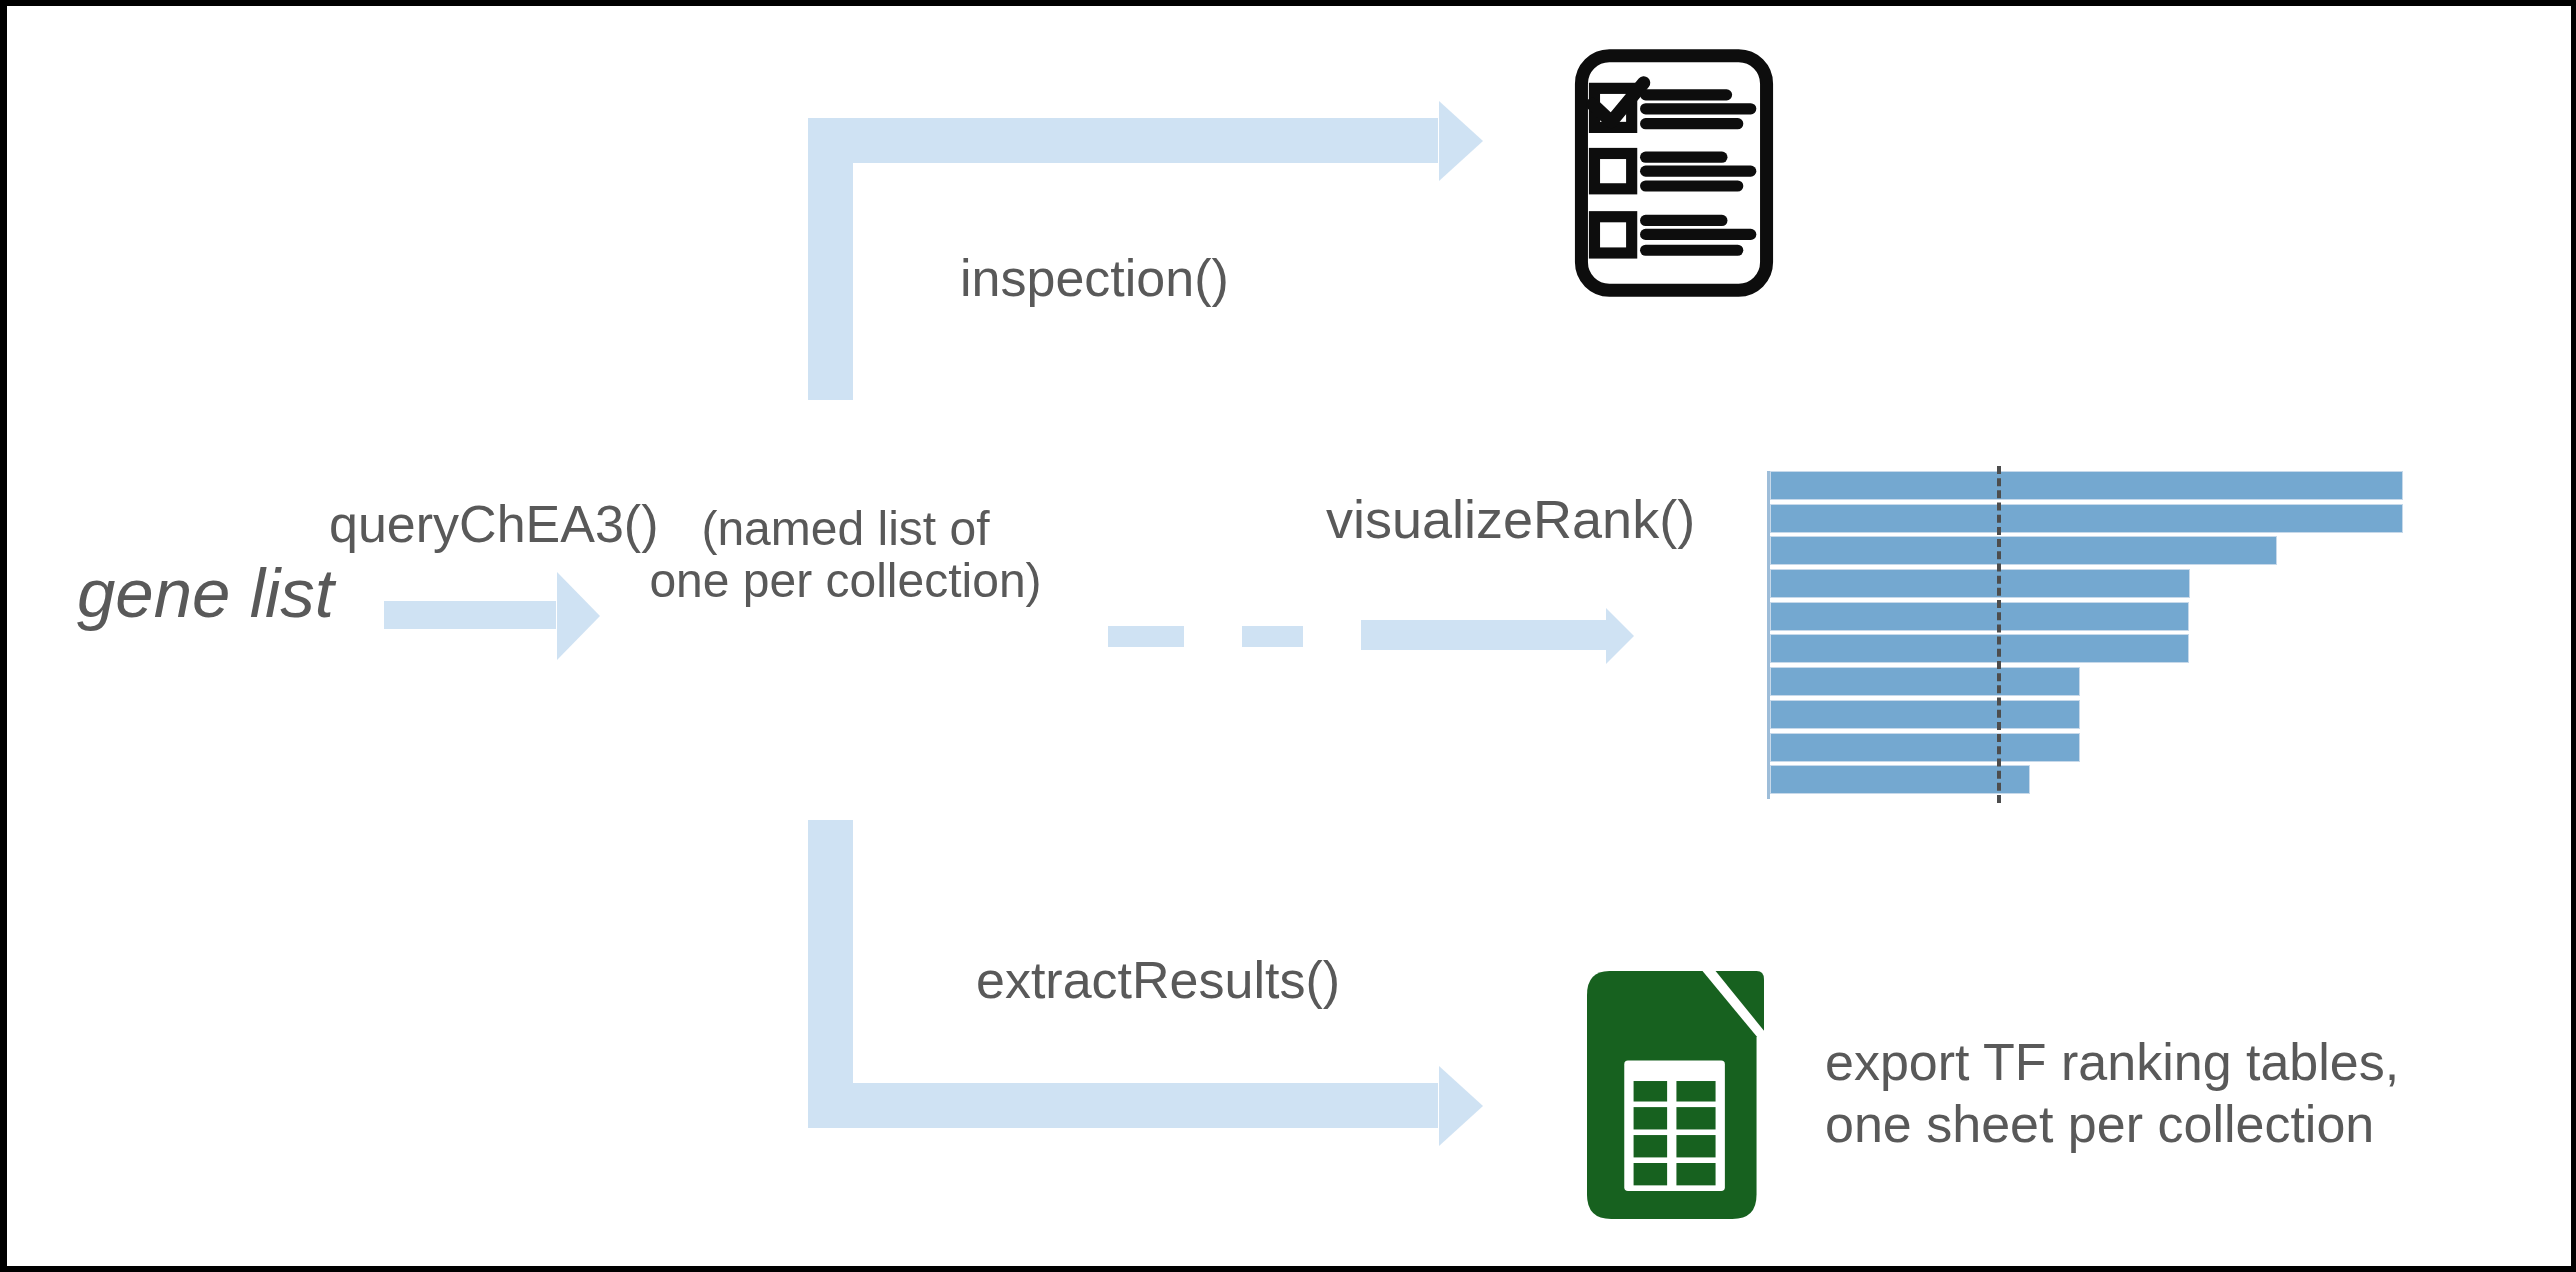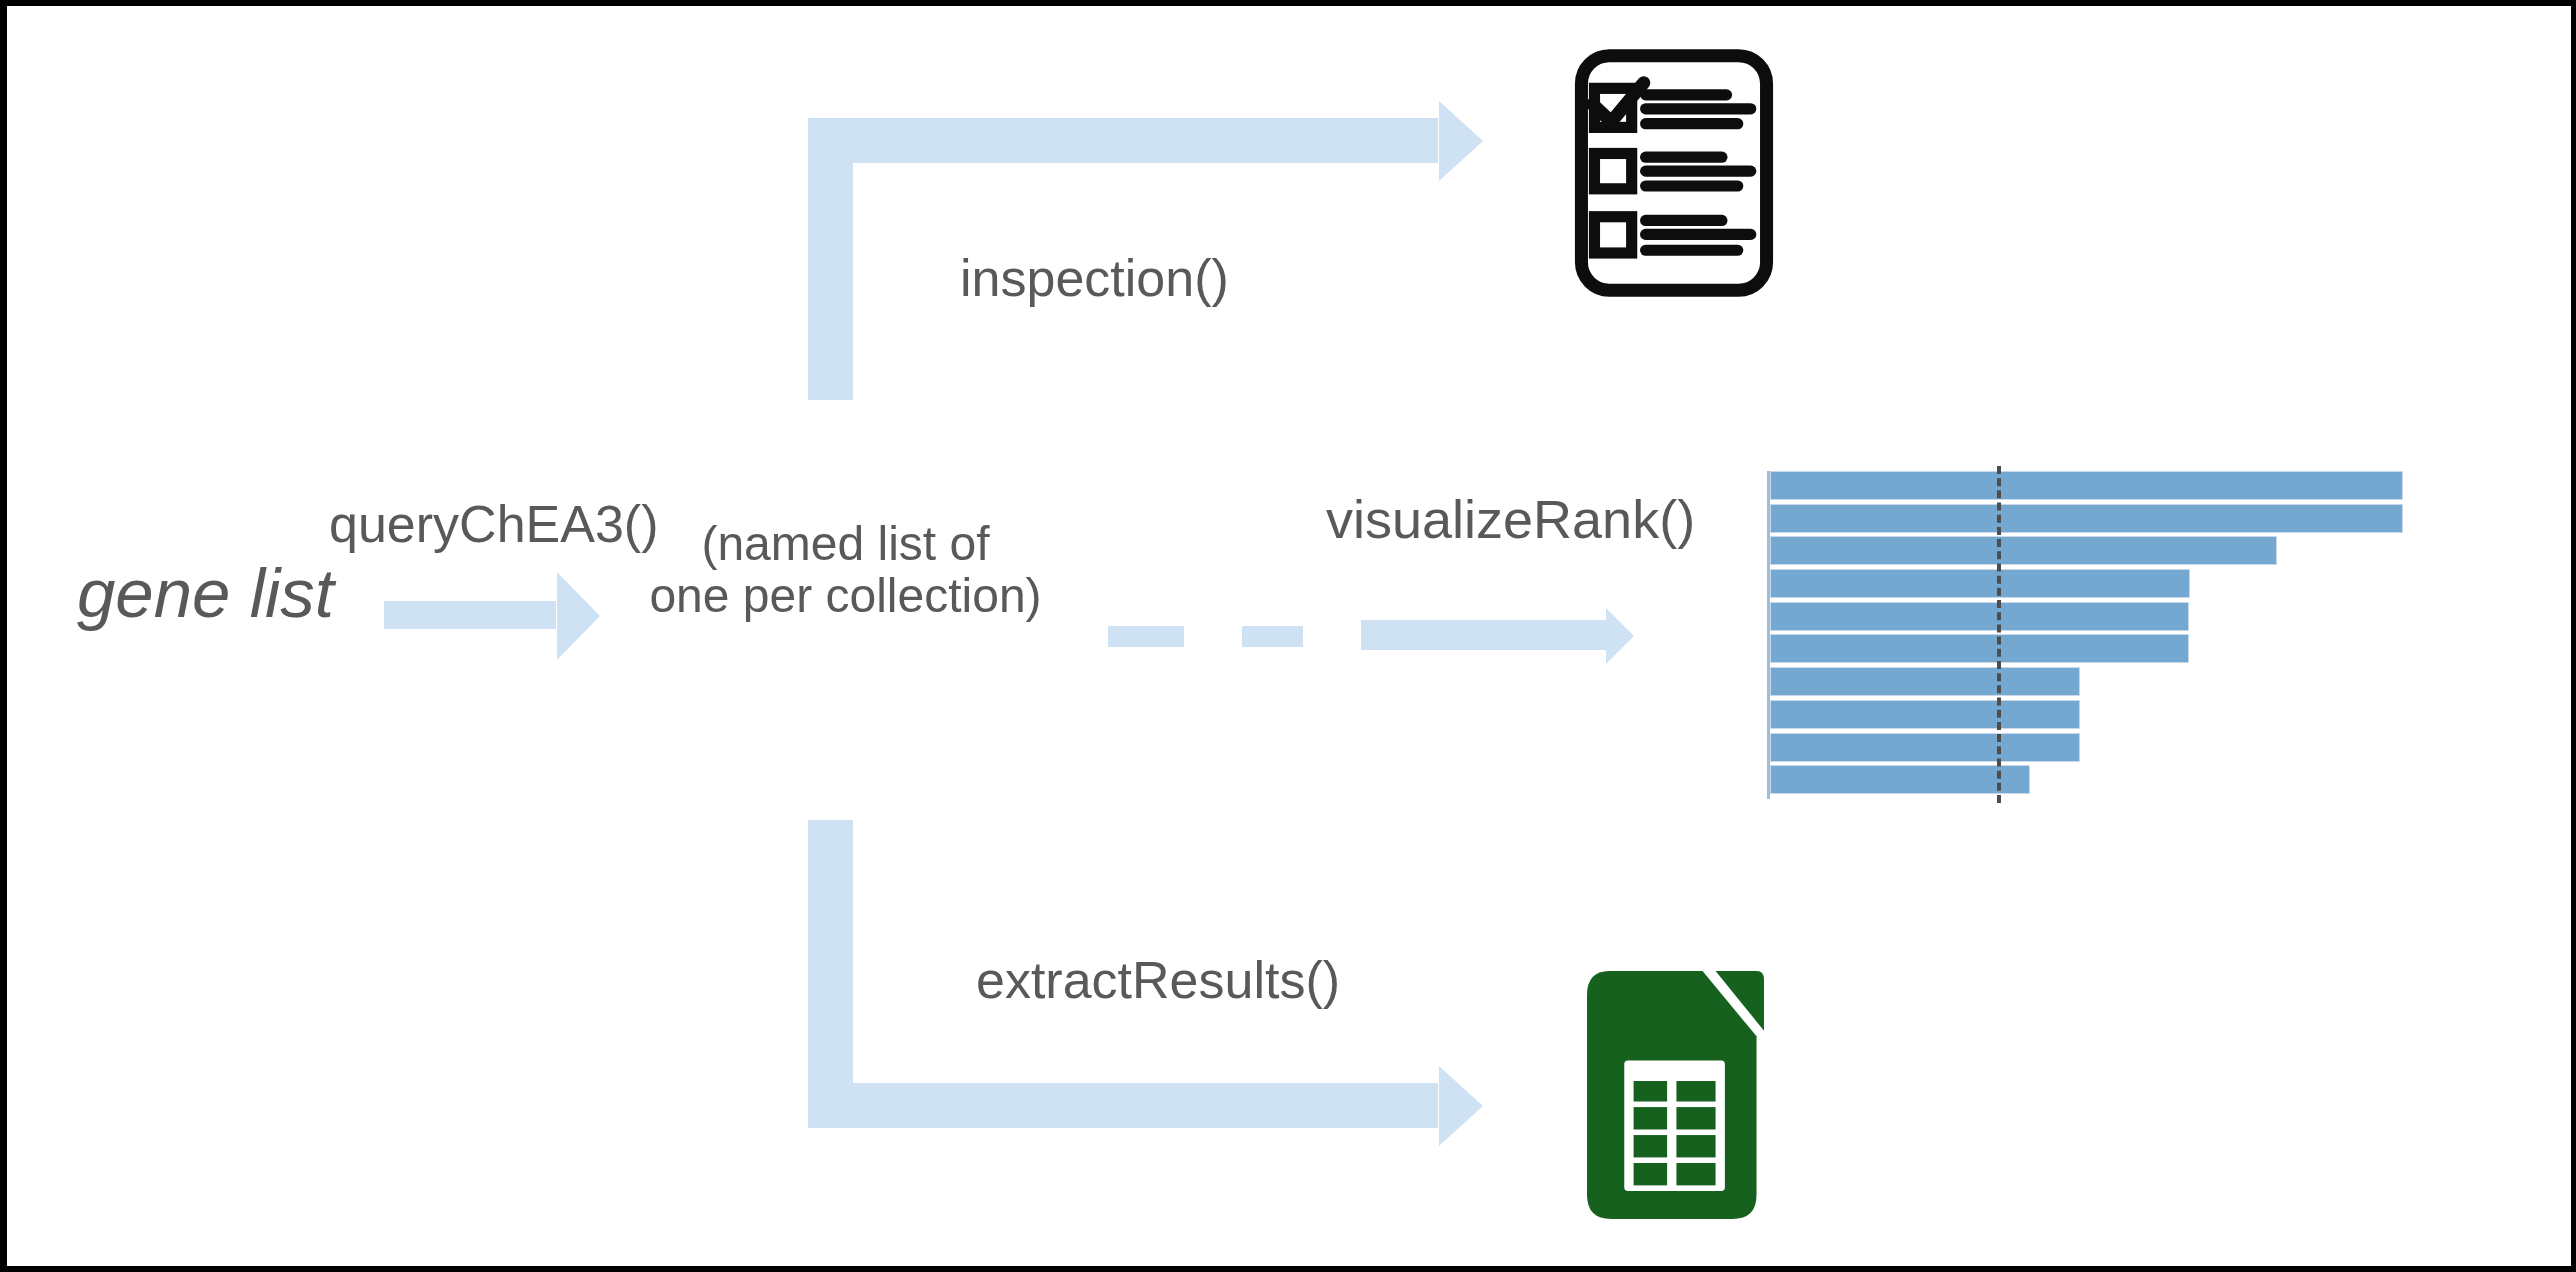--- a/index.html
+++ b/index.html
@@ -17,21 +17,21 @@
 
   
   .lbl{white-space:nowrap;color:var(--text-gray,#595959);}
   #gene-list{left:77px;top:559px;font-size:69px;line-height:69px;font-style:italic;}
   #query-label{left:329px;top:498px;font-size:52px;line-height:52px;}
   #display-label{left:960px;top:252px;font-size:52px;line-height:52px;}
   #visualize-label{left:1326px;top:492px;font-size:54px;line-height:54px;}
   #extract-label{left:976px;top:954px;font-size:52px;line-height:52px;text-align:center;}
   #results-block{left:594px;top:498px;width:503px;text-align:center;}
   #results-title{font-size:67px;line-height:71px;}
-  #results-sub{font-size:48px;line-height:52px;margin-top:20px;}
+  #results-sub{font-size:48px;line-height:52px;margin-top:5px;}
   .caption{font-size:52px;line-height:62px;}
   #inspect-caption{left:1827px;top:108px;}
   #export-caption{left:1825px;top:1031px;}
 
   
   .blue{background:var(--arrow-blue,#cfe2f3);}
   .head{width:0;height:0;border-style:solid;border-color:transparent;
         border-left-color:var(--arrow-blue,#cfe2f3);border-right-width:0;}
   
   #arrow1-shaft{left:384px;top:601px;width:172px;height:28px;}
@@ -153,15 +153,19 @@
         <rect x="50" y="146" width="36" height="24"></rect>
           <rect x="96" y="146" width="42" height="24"></rect>
         <rect x="50" y="176" width="36" height="24"></rect>
           <rect x="96" y="176" width="42" height="24"></rect>
         <rect x="50" y="206" width="36" height="24"></rect>
           <rect x="96" y="206" width="42" height="24"></rect>
       </g>
     </svg>
   </div>
 
+  <div class="abs caption" id="export-caption">
+    <div>export TF ranking tables,</div>
+    <div>one sheet per collection</div>
+  </div>
 
 </div>
 
 
 </body></html>

